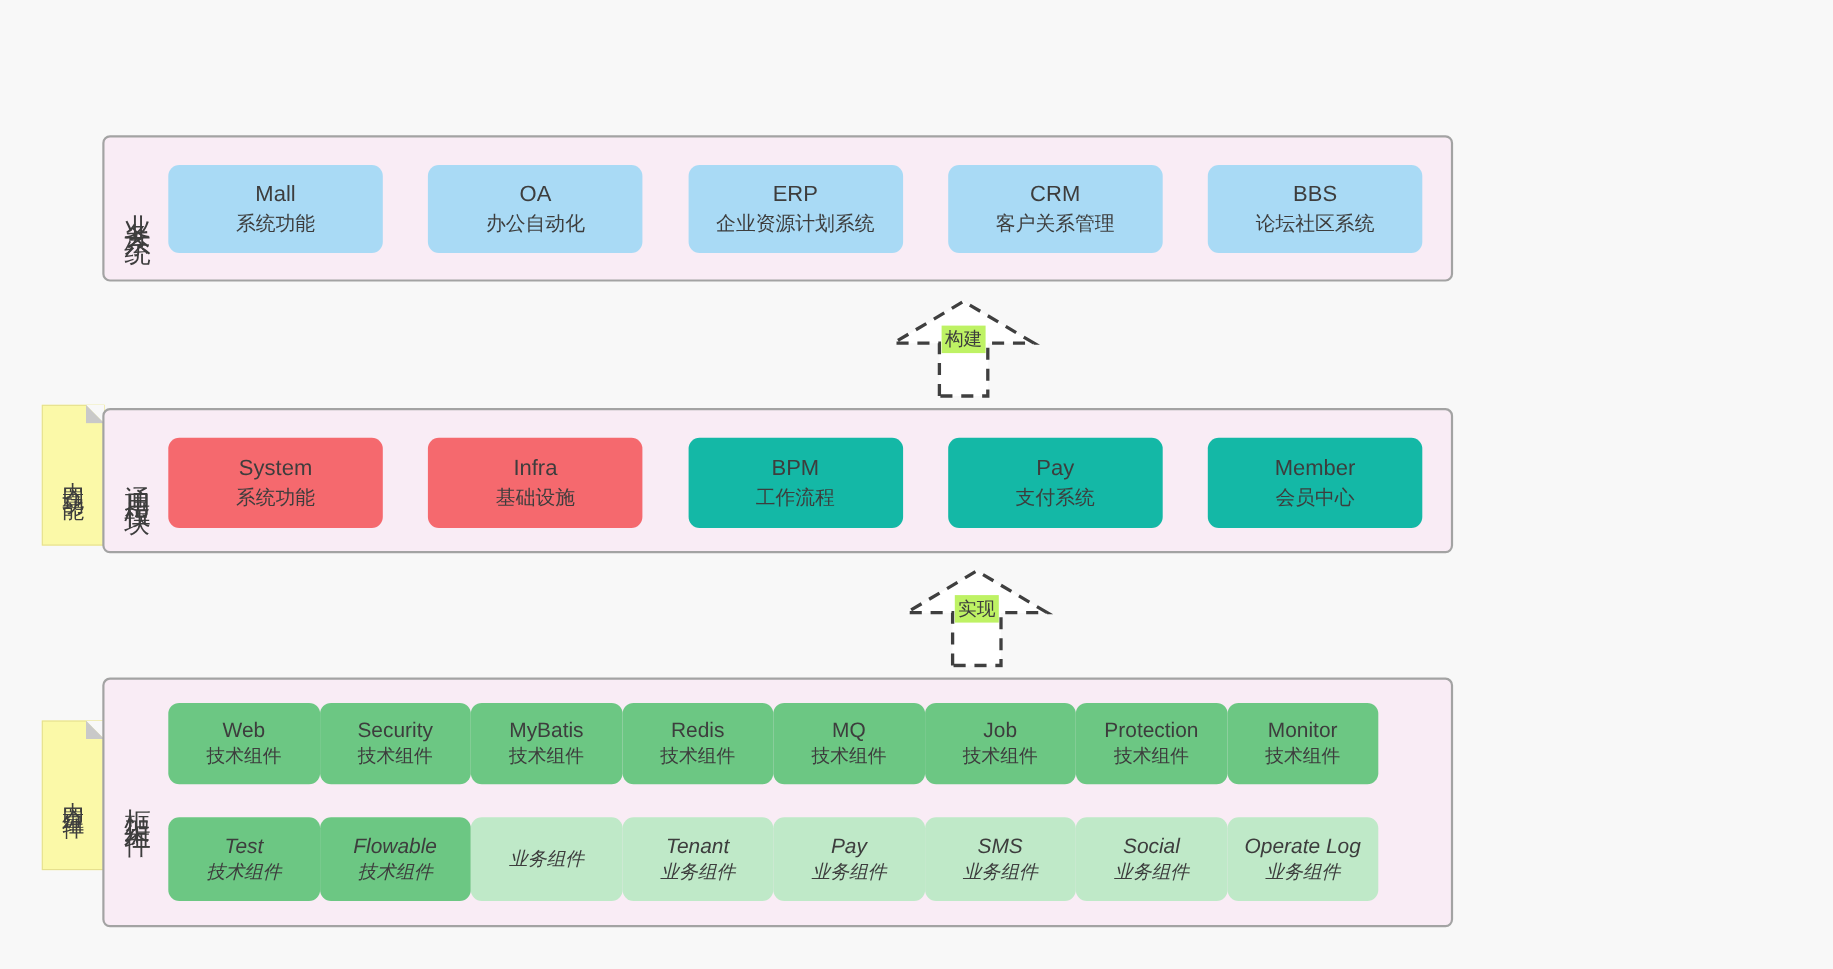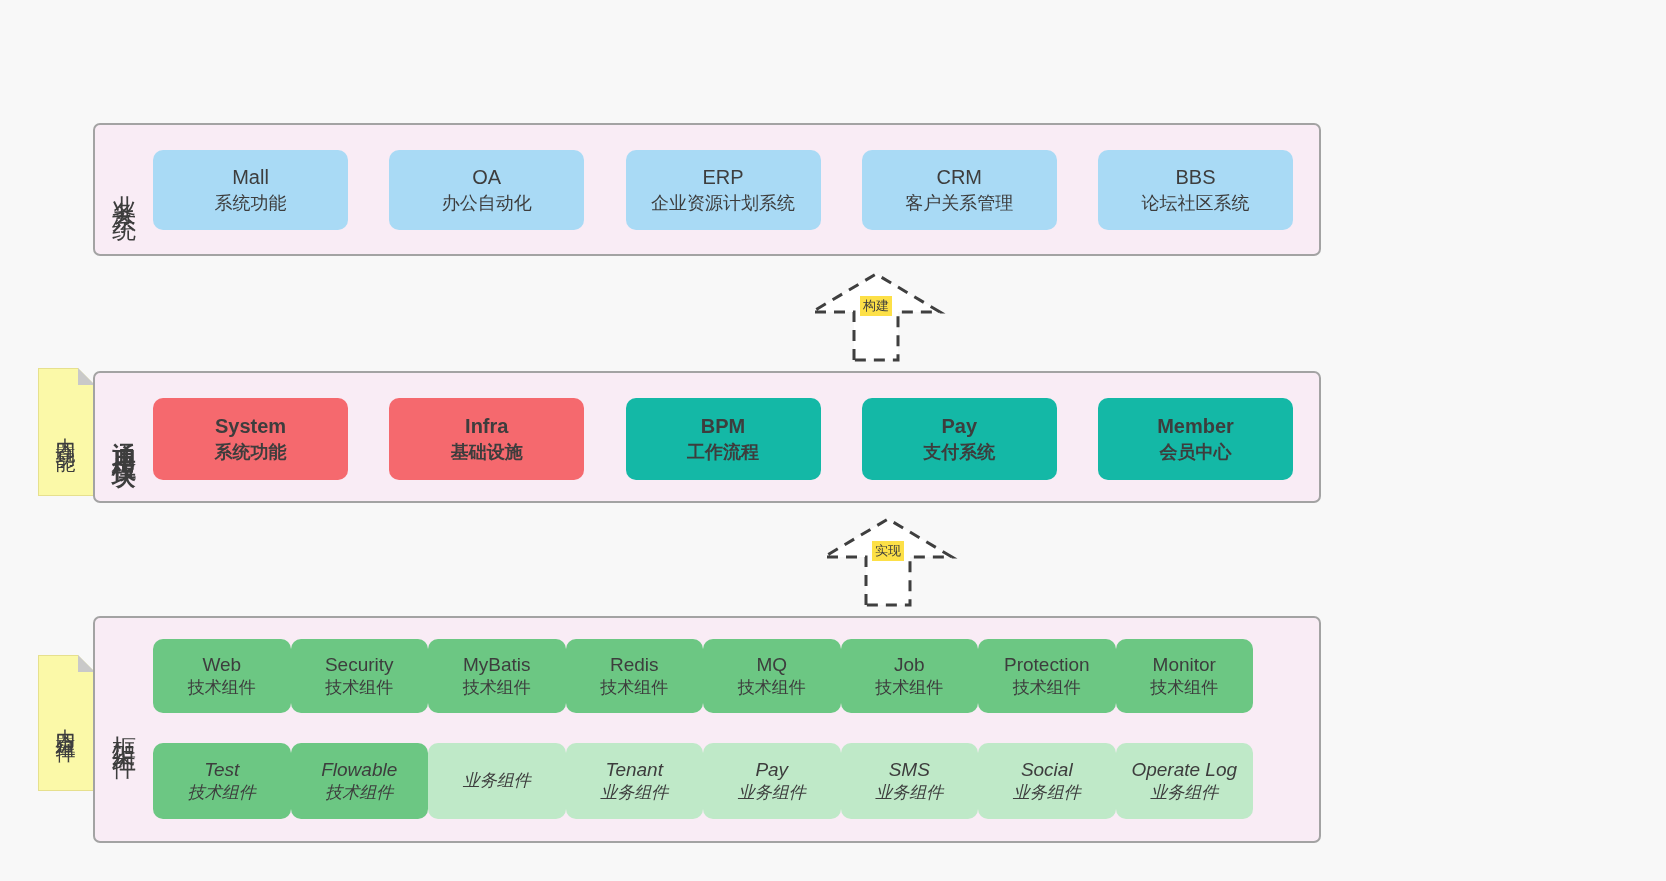--- a/index.html
+++ b/index.html
@@ -8,21 +8,21 @@
     background:#f8f8f8;color:#3d3d3d;
     font-family:"Liberation Sans","DejaVu Sans",sans-serif;
   }
 
   
   .panel{
     position:absolute;left:93px;width:1228px;box-sizing:border-box;
     background:#f9ecf5;border:2px solid #a3a3a3;border-radius:7px;z-index:2;
   }
   #panel-business{top:123px;height:133px;}
-  #panel-modules{top:371px;height:132px;font-weight:bold;}
+  #panel-modules{top:371px;height:132px;}
   #panel-components{top:616px;height:227px;}
 
   .panel-label{
     position:absolute;left:0;top:0;bottom:0;width:58px;
     display:flex;align-items:center;justify-content:center;
   }
   .panel-label span{
     writing-mode:vertical-rl;text-orientation:upright;
     font-size:24px;letter-spacing:7px;color:#3d3d3d;
   }
@@ -50,21 +50,21 @@
   .small .node-name{font-size:19px;padding:0 4px;}
   .small .node-sub{font-size:17px;}
 
   
   .arrow{position:absolute;width:140px;height:92px;z-index:1;}
   #arrow-build{left:806px;top:270px;}
   #arrow-implement{left:818px;top:515px;}
   .arrow svg{position:absolute;left:0;top:0;width:100%;height:100%;}
   .arrow-label{
     position:absolute;left:50%;top:26px;transform:translateX(-50%);
-    background:#fde047;font-size:13px;padding:1px 3px;white-space:nowrap;
+    background:#bef264;font-size:17px;padding:1px 3px;white-space:nowrap;
   }
 
   
   .sticky{
     position:absolute;left:38px;width:57px;box-sizing:border-box;
     background:#fbf9a8;border:1px solid #e6e08e;z-index:1;
     display:flex;align-items:center;justify-content:center;
   }
   #sticky-builtin-features{top:368px;height:128px;}
   #sticky-builtin-components{top:655px;height:136px;}

